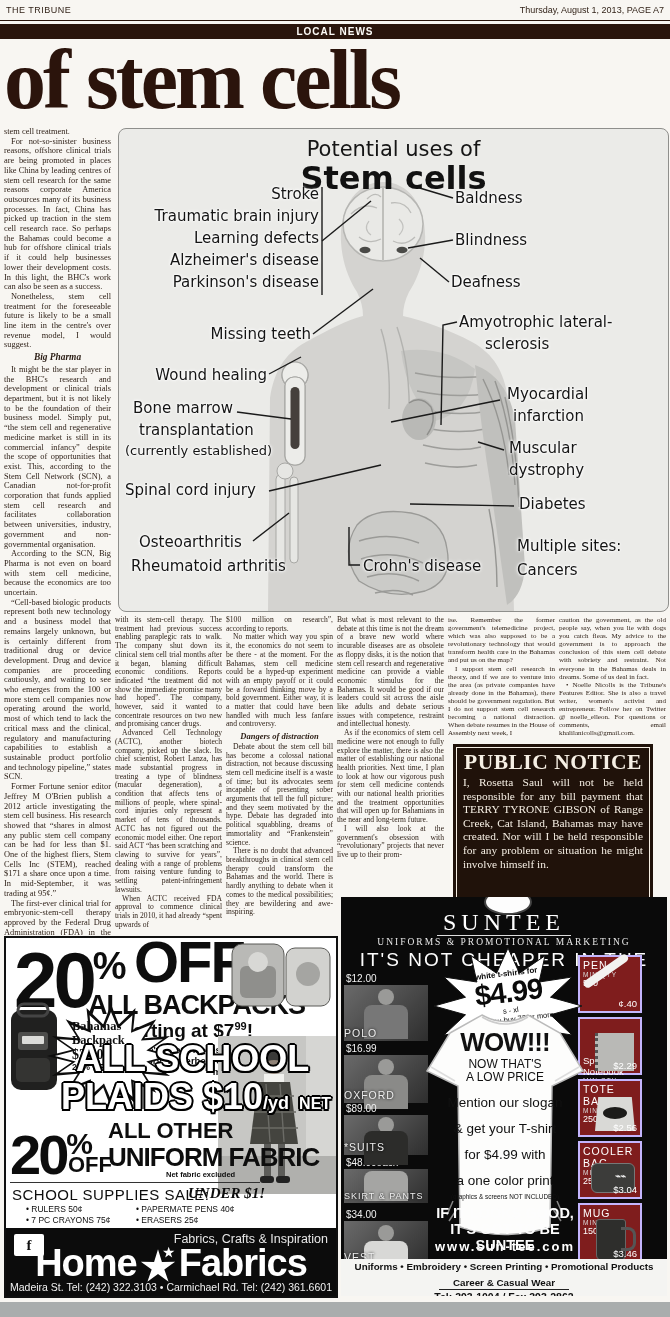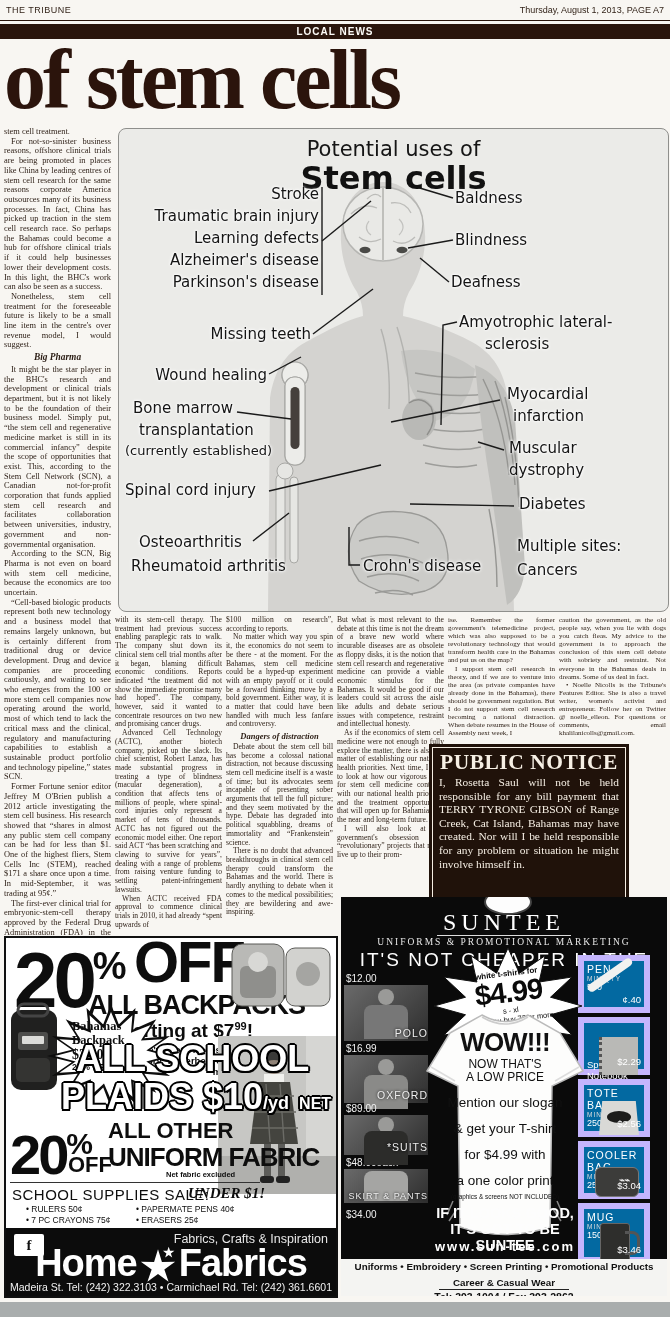--- a/index.html
+++ b/index.html
@@ -27,21 +27,21 @@
   .diagram{position:absolute;left:118px;top:128px;width:549px;height:482px;background:#ebebe8;
            border:1px solid #8f8f8c;border-radius:8px;overflow:hidden;}
   .dg-title1{position:absolute;left:0;top:8px;width:100%;text-align:center;
              font-family:"DejaVu Sans","Liberation Sans",sans-serif;font-size:21px;color:#151515;}
   .dg-title2{position:absolute;left:0;top:30px;width:100%;text-align:center;
              font-family:"DejaVu Sans","Liberation Sans",sans-serif;font-size:32px;font-weight:bold;color:#111;}
   .dl{position:absolute;font-family:"DejaVu Sans","Liberation Sans",sans-serif;font-size:15px;color:#141414;
       white-space:nowrap;text-shadow:0 0 2px #fff,0 0 3px #fff,0 0 4px #fff;}
   .dl-r{text-align:right;}
   
-  .notice{position:absolute;left:429px;top:744px;width:200px;height:158px;background:#20120a;padding:3px;box-sizing:border-box;}
+  .notice{position:absolute;left:453px;top:744px;width:200px;height:158px;background:#20120a;padding:3px;box-sizing:border-box;}
   .notice-inner{border:1.6px solid #f6efe4;height:100%;box-sizing:border-box;padding:2px 6px;color:#f6efe4;}
   .notice-title{text-align:center;font-weight:bold;font-size:21.5px;letter-spacing:.5px;margin:0;}
   .notice-body{font-size:11.4px;line-height:13.6px;text-align:justify;margin:1px 0 0 0;}
   
   .hfad{position:absolute;left:4px;top:936px;width:334px;height:362px;background:#fff;border:2px solid #101010;
         box-sizing:border-box;overflow:hidden;font-family:"Liberation Sans",sans-serif;color:#0d0d0d;}
   .hf-big20{position:absolute;left:8px;top:-12px;font-weight:bold;font-size:78px;letter-spacing:-4px;line-height:80px;}
   .hf-pct{font-size:38px;vertical-align:28px;letter-spacing:0;}
   .hf-off1{position:absolute;left:128px;top:-10px;font-weight:bold;font-size:58px;letter-spacing:-2px;}
   .hf-allbp{position:absolute;left:82px;top:52px;font-weight:bold;font-size:27px;letter-spacing:-1px;}
@@ -81,25 +81,25 @@
   .sun-oval{position:absolute;left:143px;top:-8px;width:44px;height:22px;background:#fdfdfd;border-radius:50%;border:2px solid #444;}
   .sun-name{position:absolute;left:0;top:12px;width:100%;text-align:center;font-family:"Liberation Serif",serif;
             font-size:24px;letter-spacing:5px;border-bottom:0;}
   .sun-name span{border-bottom:1.5px solid #ddd;padding:0 6px;}
   .sun-sub{position:absolute;left:0;top:40px;width:100%;text-align:center;font-family:"Liberation Serif",serif;
            font-size:9.5px;letter-spacing:2px;color:#e9e9e9;}
   .sun-cheap{position:absolute;left:0;top:52px;width:100%;text-align:center;font-size:19px;letter-spacing:2px;color:#fdfdfd;}
   .sun-lp{position:absolute;left:3px;width:88px;}
   .sun-lp-price{font-size:10px;color:#f2f2f2;margin:0 0 1px 2px;}
   .sun-lp-photo{position:relative;width:84px;background:linear-gradient(135deg,#6a6a6a,#2e2e2e);}
-  .sun-lp-label{position:absolute;left:0;bottom:2px;width:100%;text-align:right;font-size:10.5px;letter-spacing:1px;color:#eee;
+  .sun-lp-label{position:absolute;left:0;bottom:2px;width:100%;text-align:left;font-size:10.5px;letter-spacing:1px;color:#eee;
                 text-shadow:0 0 3px #000;}
   .sun-head{position:absolute;width:16px;height:16px;border-radius:50%;background:#9a9a98;left:34px;top:4px;}
   .sun-bodyshape{position:absolute;width:44px;height:34px;border-radius:8px 8px 0 0;background:#777;left:20px;top:20px;}
-  .sun-rp{position:absolute;left:237px;width:72px;border:6px solid #c4b5fd;background:#0369a1;box-sizing:border-box;}
+  .sun-rp{position:absolute;left:237px;width:64px;border:2px solid #c4b5fd;background:#7f1d1d;box-sizing:border-box;}
   .sun-rp-name{font-size:10.5px;letter-spacing:1px;margin:2px 0 0 3px;}
   .sun-rp-qtyl{font-size:6.5px;letter-spacing:1px;margin:0 0 0 3px;color:#ddd;}
   .sun-rp-qty{font-size:9px;margin:0 0 0 3px;}
   .sun-rp-price{position:absolute;right:3px;bottom:2px;font-size:9.5px;}
   .sun-burst{position:absolute;left:92px;top:50px;width:150px;height:118px;}
   .sun-burst-text{position:absolute;left:24px;top:22px;width:104px;text-align:center;color:#0a0a0a;transform:rotate(-7deg);}
   .sbt1{font-size:8px;font-weight:bold;}
   .sbt2{font-size:29px;font-weight:bold;letter-spacing:-1px;line-height:28px;}
   .sbt3{font-size:7.5px;}
   .sun-shirt{position:absolute;left:78px;top:108px;width:172px;height:238px;}
@@ -388,20 +388,25 @@
       <div class="sun-lp-price" style="margin-top:2px;">$48.00each</div>
     </div>
     <div class="sun-lp" style="top:272px;">
       <div class="sun-lp-photo" style="height:34px;">
           <div class="sun-bodyshape" style="top:2px;height:30px;background:#a5a5a3;"></div>
           <span class="sun-lp-label" style="font-size:9px;line-height:10px;white-space:normal;">SKIRT &amp; PANTS</span>
         </div>
     </div>
     <div class="sun-lp" style="top:312px;">
       <div class="sun-lp-price">$34.00</div>
+      <div class="sun-lp-photo" style="height:44px;">
+          <div class="sun-head"></div>
+          <div class="sun-bodyshape" style="background:#d8d8d6;"></div>
+          <span class="sun-lp-label">VEST</span>
+        </div>
     </div>
 
     <div class="sun-rp" style="top:58px;height:58px;">
       <div class="sun-rp-name">PEN</div>
       <div class="sun-rp-qtyl">MIN QTY</div>
       <div class="sun-rp-qty">500</div>
       <div style="position:absolute;right:8px;top:10px;width:52px;height:8px;background:#f2f2f0;border-radius:4px;transform:rotate(-35deg);"></div>
       <div class="sun-rp-price">¢.40</div>
     </div>
     <div class="sun-rp" style="top:120px;height:58px;">

